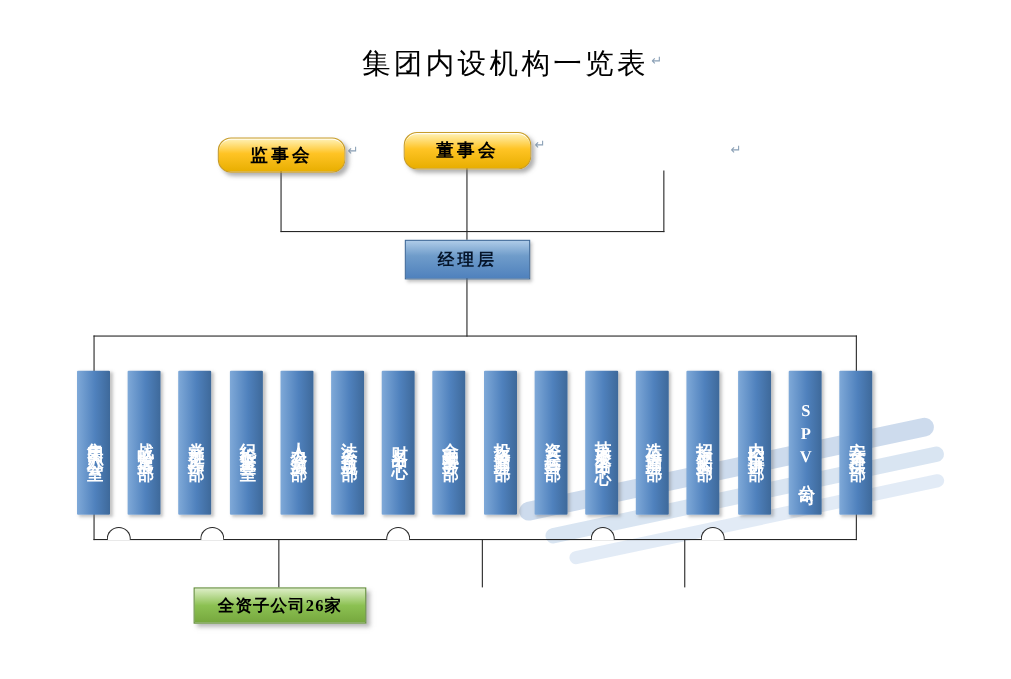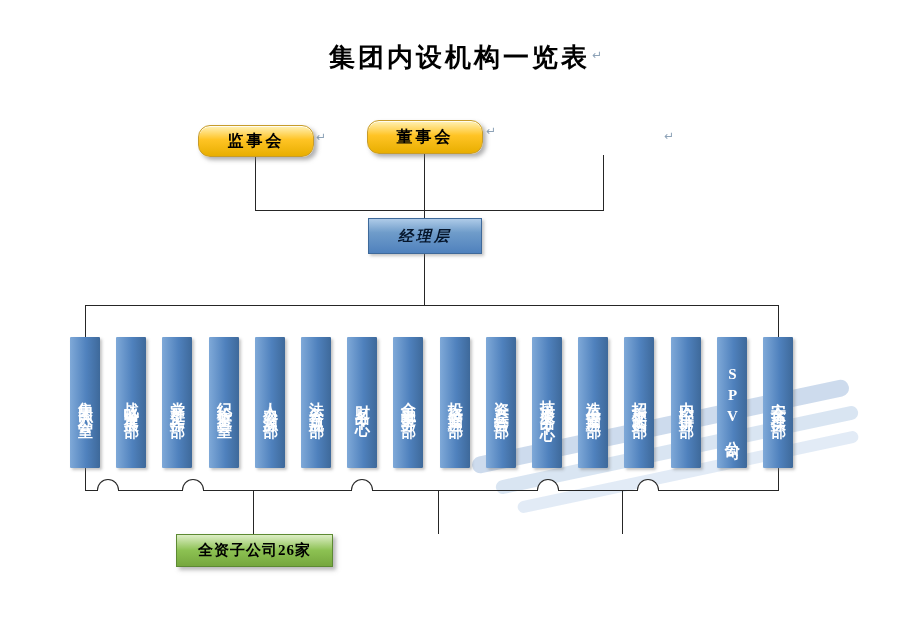--- a/index.html
+++ b/index.html
@@ -2,21 +2,21 @@
 <html style="--gold: #FFC425; --gold_dark: #E8AE00; --blue: #4F81BD; --blue_dark: #3E699A; --green: #8CC152; --green_dark: #5D8A33; --line: #262626;"><head>
 <meta charset="utf-8">
 <style>
   html,body { margin:0; padding:0; background:#ffffff; }
   .canvas {
     position:relative; width:919px; height:617px; background:#fff;
     overflow:hidden; font-family:"Liberation Serif", serif;
   }
   .page-title {
     position:absolute; left:0; right:0; top:40px; text-align:center;
-    font-size:26px; font-weight:bold; letter-spacing:3px; color:#000;
+    font-size:26px; font-weight:normal; letter-spacing:3px; color:#000;
   }
   .pmark {
     position:absolute; font-size:12px; color:#8ea3b8;
     font-family:"DejaVu Sans", sans-serif;
   }
   .line { position:absolute; background:var(--line,#262626); z-index:1; }
   .hline { height:1px; }
   .vline { width:1px; }
 
   .gold-box {
@@ -27,21 +27,20 @@
     border:1px solid #c79c2a; border-radius:12px;
     box-shadow:3px 3px 4px rgba(110,110,110,.55), inset 0 1px 0 rgba(255,255,255,.8);
   }
   .mgmt-box {
     position:absolute; left:368px; top:218px; width:112px; height:34px; z-index:3;
     display:flex; align-items:center; justify-content:center;
     font-weight:bold; font-size:15px; letter-spacing:3px; color:#05152b;
     background:linear-gradient(180deg,#aecbe8 0%, #6f9cca 40%, var(--blue,#4F81BD) 100%);
     border:1px solid var(--blue_dark,#3E699A);
     box-shadow:2px 2px 3px rgba(120,120,120,.45);
-    font-style:italic;
   }
   .dept {
     position:absolute; top:337px; width:30px; height:131px; z-index:3;
     display:flex; align-items:center; justify-content:center;
     background:linear-gradient(90deg,#7fa9d8 0%, var(--blue,#4F81BD) 55%, var(--blue_dark,#3E699A) 100%);
     box-shadow:2px 2px 3px rgba(125,125,125,.45); border-radius:1px;
   }
   .dept-label {
     writing-mode:vertical-rl; text-orientation:upright;
     color:#fff; font-size:15px; font-weight:bold; letter-spacing:5px; line-height:1;

